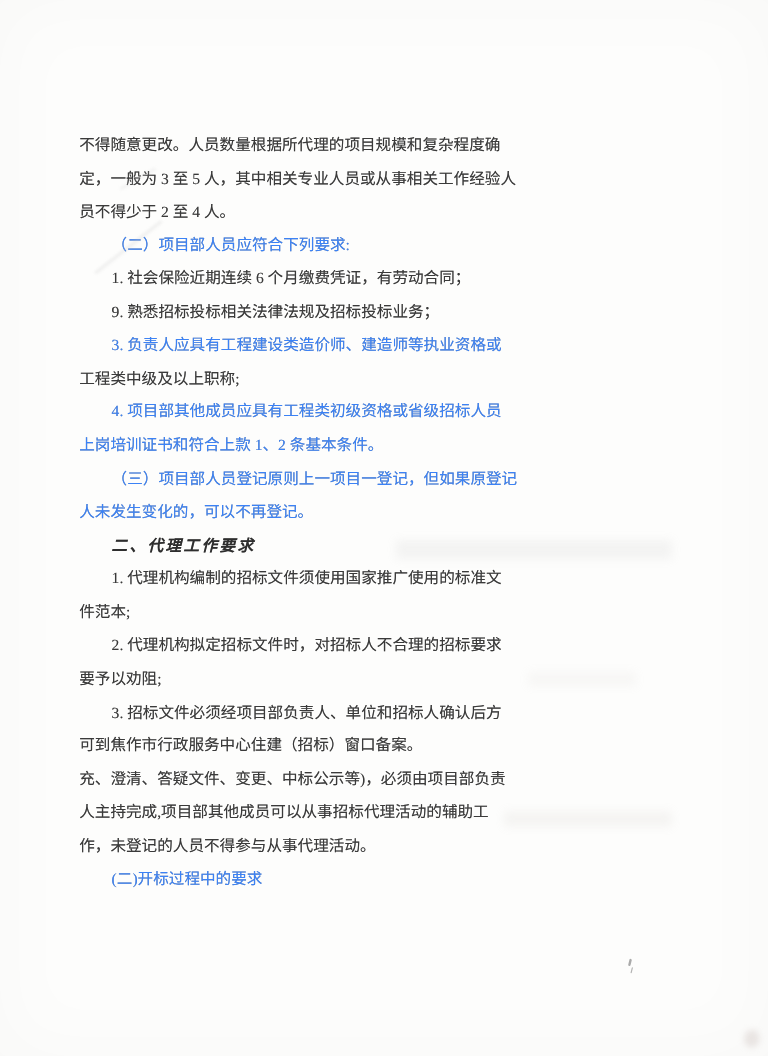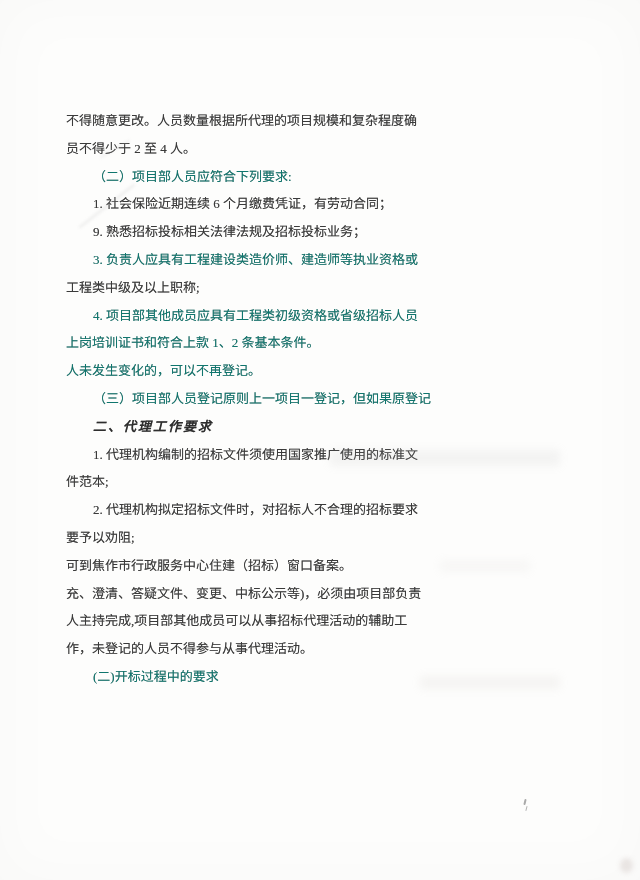--- a/index.html
+++ b/index.html
@@ -31,21 +31,21 @@
     text-shadow: 0 0 0.5px rgba(70,70,70,0.55);
   }
   .line.indent { padding-left: 27px; }
   .line.bold {
     font-weight: bold;
     color: #2e2e2e;
     letter-spacing: 2px;
     font-style: italic;
   }
   .line.kai {
-    color: #0f766e;
+    color: #3b82f6;
   }
   
   .artifact { position: absolute; pointer-events: none; }
   .speck-a {
     left: 524px; top: 799px; width: 2px; height: 6px;
     background: #8f8f8f; border-radius: 1px;
     transform: rotate(14deg);
     box-shadow: 3px 6px 0 -0.5px #9a9a9a;
     opacity: 0.75;
   }
@@ -76,35 +76,37 @@
     left: 440px; top: 560px; width: 90px; height: 12px;
     background: #c4c0bb; filter: blur(4px); opacity: 0.10;
   }
 </style>
 </head>
 <body>
 
 <div class="page">
   <div class="textblock">
       <div class="line">不得随意更改。人员数量根据所代理的项目规模和复杂程度确</div>
+      <div class="line">定，一般为 3 至 5 人，其中相关专业人员或从事相关工作经验人</div>
       <div class="line">员不得少于 2 至 4 人。</div>
       <div class="line indent kai">（二）项目部人员应符合下列要求:</div>
       <div class="line indent">1. 社会保险近期连续 6 个月缴费凭证，有劳动合同；</div>
       <div class="line indent">9. 熟悉招标投标相关法律法规及招标投标业务；</div>
       <div class="line indent kai">3. 负责人应具有工程建设类造价师、建造师等执业资格或</div>
       <div class="line">工程类中级及以上职称;</div>
       <div class="line indent kai">4. 项目部其他成员应具有工程类初级资格或省级招标人员</div>
       <div class="line kai">上岗培训证书和符合上款 1、2 条基本条件。</div>
+      <div class="line indent kai">（三）项目部人员登记原则上一项目一登记，但如果原登记</div>
       <div class="line kai">人未发生变化的，可以不再登记。</div>
-      <div class="line indent kai">（三）项目部人员登记原则上一项目一登记，但如果原登记</div>
       <div class="line indent bold">二、代理工作要求</div>
       <div class="line indent">1. 代理机构编制的招标文件须使用国家推广使用的标准文</div>
       <div class="line">件范本;</div>
       <div class="line indent">2. 代理机构拟定招标文件时，对招标人不合理的招标要求</div>
       <div class="line">要予以劝阻;</div>
+      <div class="line indent">3. 招标文件必须经项目部负责人、单位和招标人确认后方</div>
       <div class="line">可到焦作市行政服务中心住建（招标）窗口备案。</div>
       <div class="line">充、澄清、答疑文件、变更、中标公示等)，必须由项目部负责</div>
       <div class="line">人主持完成,项目部其他成员可以从事招标代理活动的辅助工</div>
       <div class="line">作，未登记的人员不得参与从事代理活动。</div>
       <div class="line indent kai">(二)开标过程中的要求</div>
     </div>
 
   <div class="artifact speck-a"></div>
   <div class="artifact smudge-br"></div>
   <div class="artifact streak-tl-1"></div>

